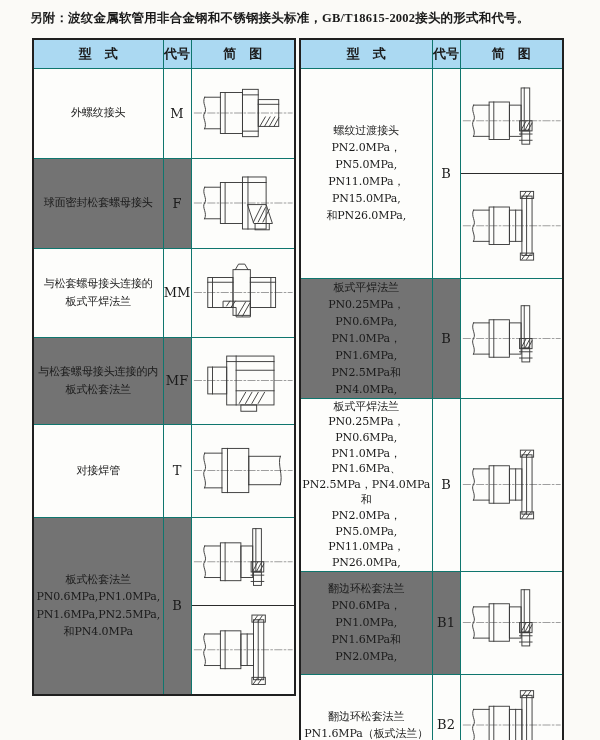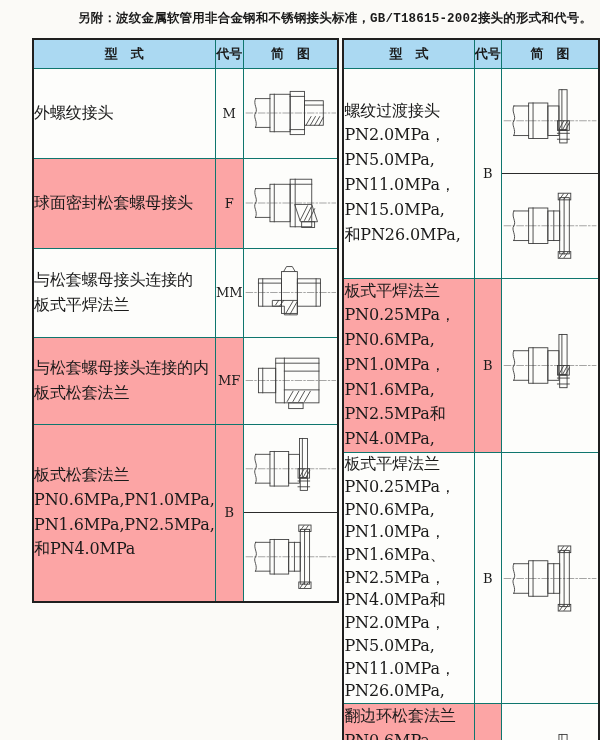--- a/index.html
+++ b/index.html
@@ -6,46 +6,45 @@
   body {
     width:600px; height:740px;
     background:#fbfaf7;
     font-family:"DejaVu Serif","Liberation Serif",serif;
     color:#1a1a1a;
     position:relative;
     overflow:hidden;
   }
   .title {
     position:absolute; left:30px; top:10px;
-    font-family:Liberation Mono, monospace;
+    font-family:Liberation Serif, serif;
     font-weight:bold; font-size:12.5px; letter-spacing:0.2px;
     white-space:nowrap;
-    margin-left:48px;
   }
   .tables { position:absolute; left:32px; top:38px; display:flex; gap:3px; align-items:flex-start; }
   table.ftable {
     border-collapse:collapse; table-layout:fixed;
     border:2px solid #1f1f1f;
     background:#fdfdfb;
   }
   table.ftable td, table.ftable th { border:1px solid #0f766e; padding:0; vertical-align:middle; overflow:hidden; }
   table.ftable th {
     background:#abd9f2;
     font-size:13px; font-weight:bold; text-align:center;
   }
   .type-cell {
     padding:3px 2px 3px 7px;
-    font-size:16px; line-height:1.55;
+    font-size:11px; line-height:1.55;
     white-space:pre-line;
     letter-spacing:-0.1px;
-    text-align:left;
+    text-align:center;
   }
   .tight .type-cell { line-height:1.42; }
   .code-cell { text-align:center; font-size:13px; }
-  tr.hl .type-cell, tr.hl .code-cell { background:#fca5a5; }
+  tr.hl .type-cell, tr.hl .code-cell { background:#737373; }
   .diag-cell { background:#fdfdfb; }
   .dstack { display:flex; flex-direction:column; width:100%; }
   .dbox { flex:1; min-height:0; }
   .dbox + .dbox { border-top:1px solid #2b2b2b; }
   .dbox svg { display:block; }
 </style>
 </head>
 <body>
 
 <div class="title">另附：波纹金属软管用非合金钢和不锈钢接头标准，GB/T18615-2002接头的形式和代号。</div>
@@ -159,20 +158,38 @@
                   <line x1="60" y1="75" x2="68" y2="61"></line>
                   <line x1="68" y1="75" x2="76" y2="61"></line>
                   <line x1="76" y1="75" x2="84" y2="61"></line>
                   <line x1="84" y1="75" x2="92" y2="61"></line>
                   <rect x="62" y="77" width="20" height="8"></rect>
                 </svg>
               </div>
             </div>
       </td>
     </tr>
+    <tr style="height:93px">
+      <td class="type-cell">对接焊管</td>
+      <td class="code-cell">T</td>
+      <td class="diag-cell">
+        <div class="dstack" style="height:91px">
+              <div class="dbox">
+                <svg viewBox="0 0 130 92" width="100%" height="100%" preserveAspectRatio="xMidYMid meet" fill="none" stroke="#3b3b3b" stroke-width="1.2" stroke-linecap="square">
+                  <line x1="3" y1="46" x2="127" y2="46" stroke="#666" stroke-width="0.8" stroke-dasharray="9 3 2 3"></line>
+                  <path d="M16,24 H38 M16,68 H38 M16,24 C12,33 20,40 16,46 C12,52 20,59 16,68"></path>
+                  <rect x="38" y="18" width="34" height="56"></rect>
+                  <line x1="45" y1="18" x2="45" y2="74"></line>
+                  <path d="M72,28 H112 M72,64 H112 M112,28 C108,38 116,52 112,64"></path>
+                  <line x1="72" y1="28" x2="72" y2="64"></line>
+                </svg>
+              </div>
+            </div>
+      </td>
+    </tr>
     <tr style="height:172px" class="hl">
       <td class="type-cell">板式松套法兰
 PN0.6MPa,PN1.0MPa,
 PN1.6MPa,PN2.5MPa,
 和PN4.0MPa</td>
       <td class="code-cell">B</td>
       <td class="diag-cell">
         <div class="dstack" style="height:176px">
           <div class="dbox">
                 <svg viewBox="0 0 130 92" width="100%" height="100%" preserveAspectRatio="xMidYMid meet" fill="none" stroke="#3b3b3b" stroke-width="1.2" stroke-linecap="square">

